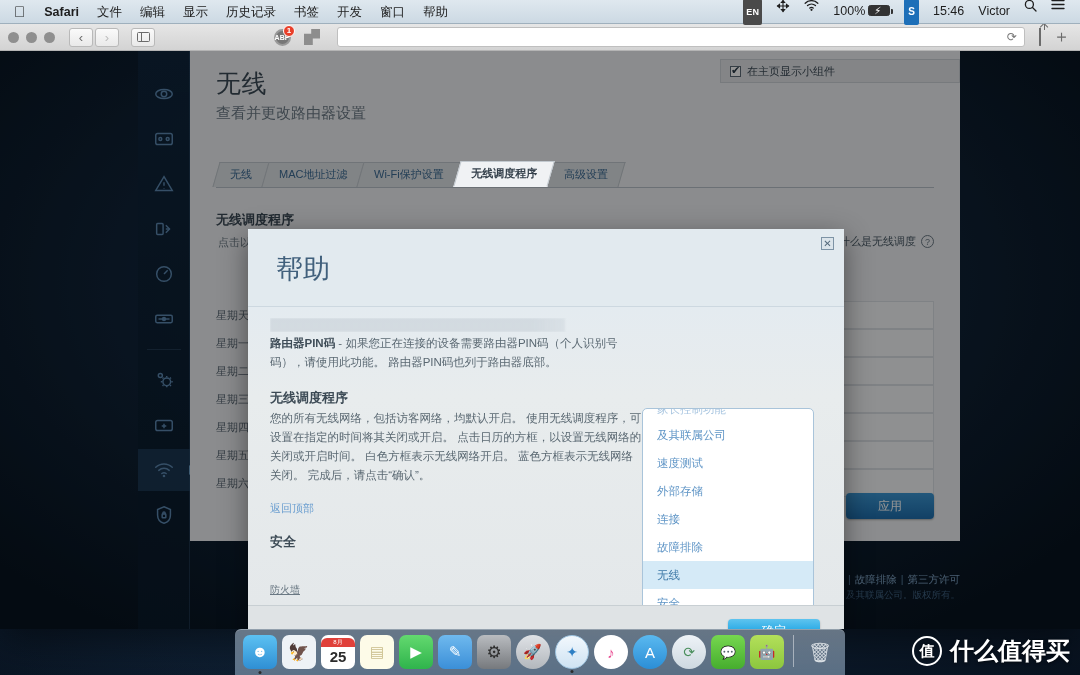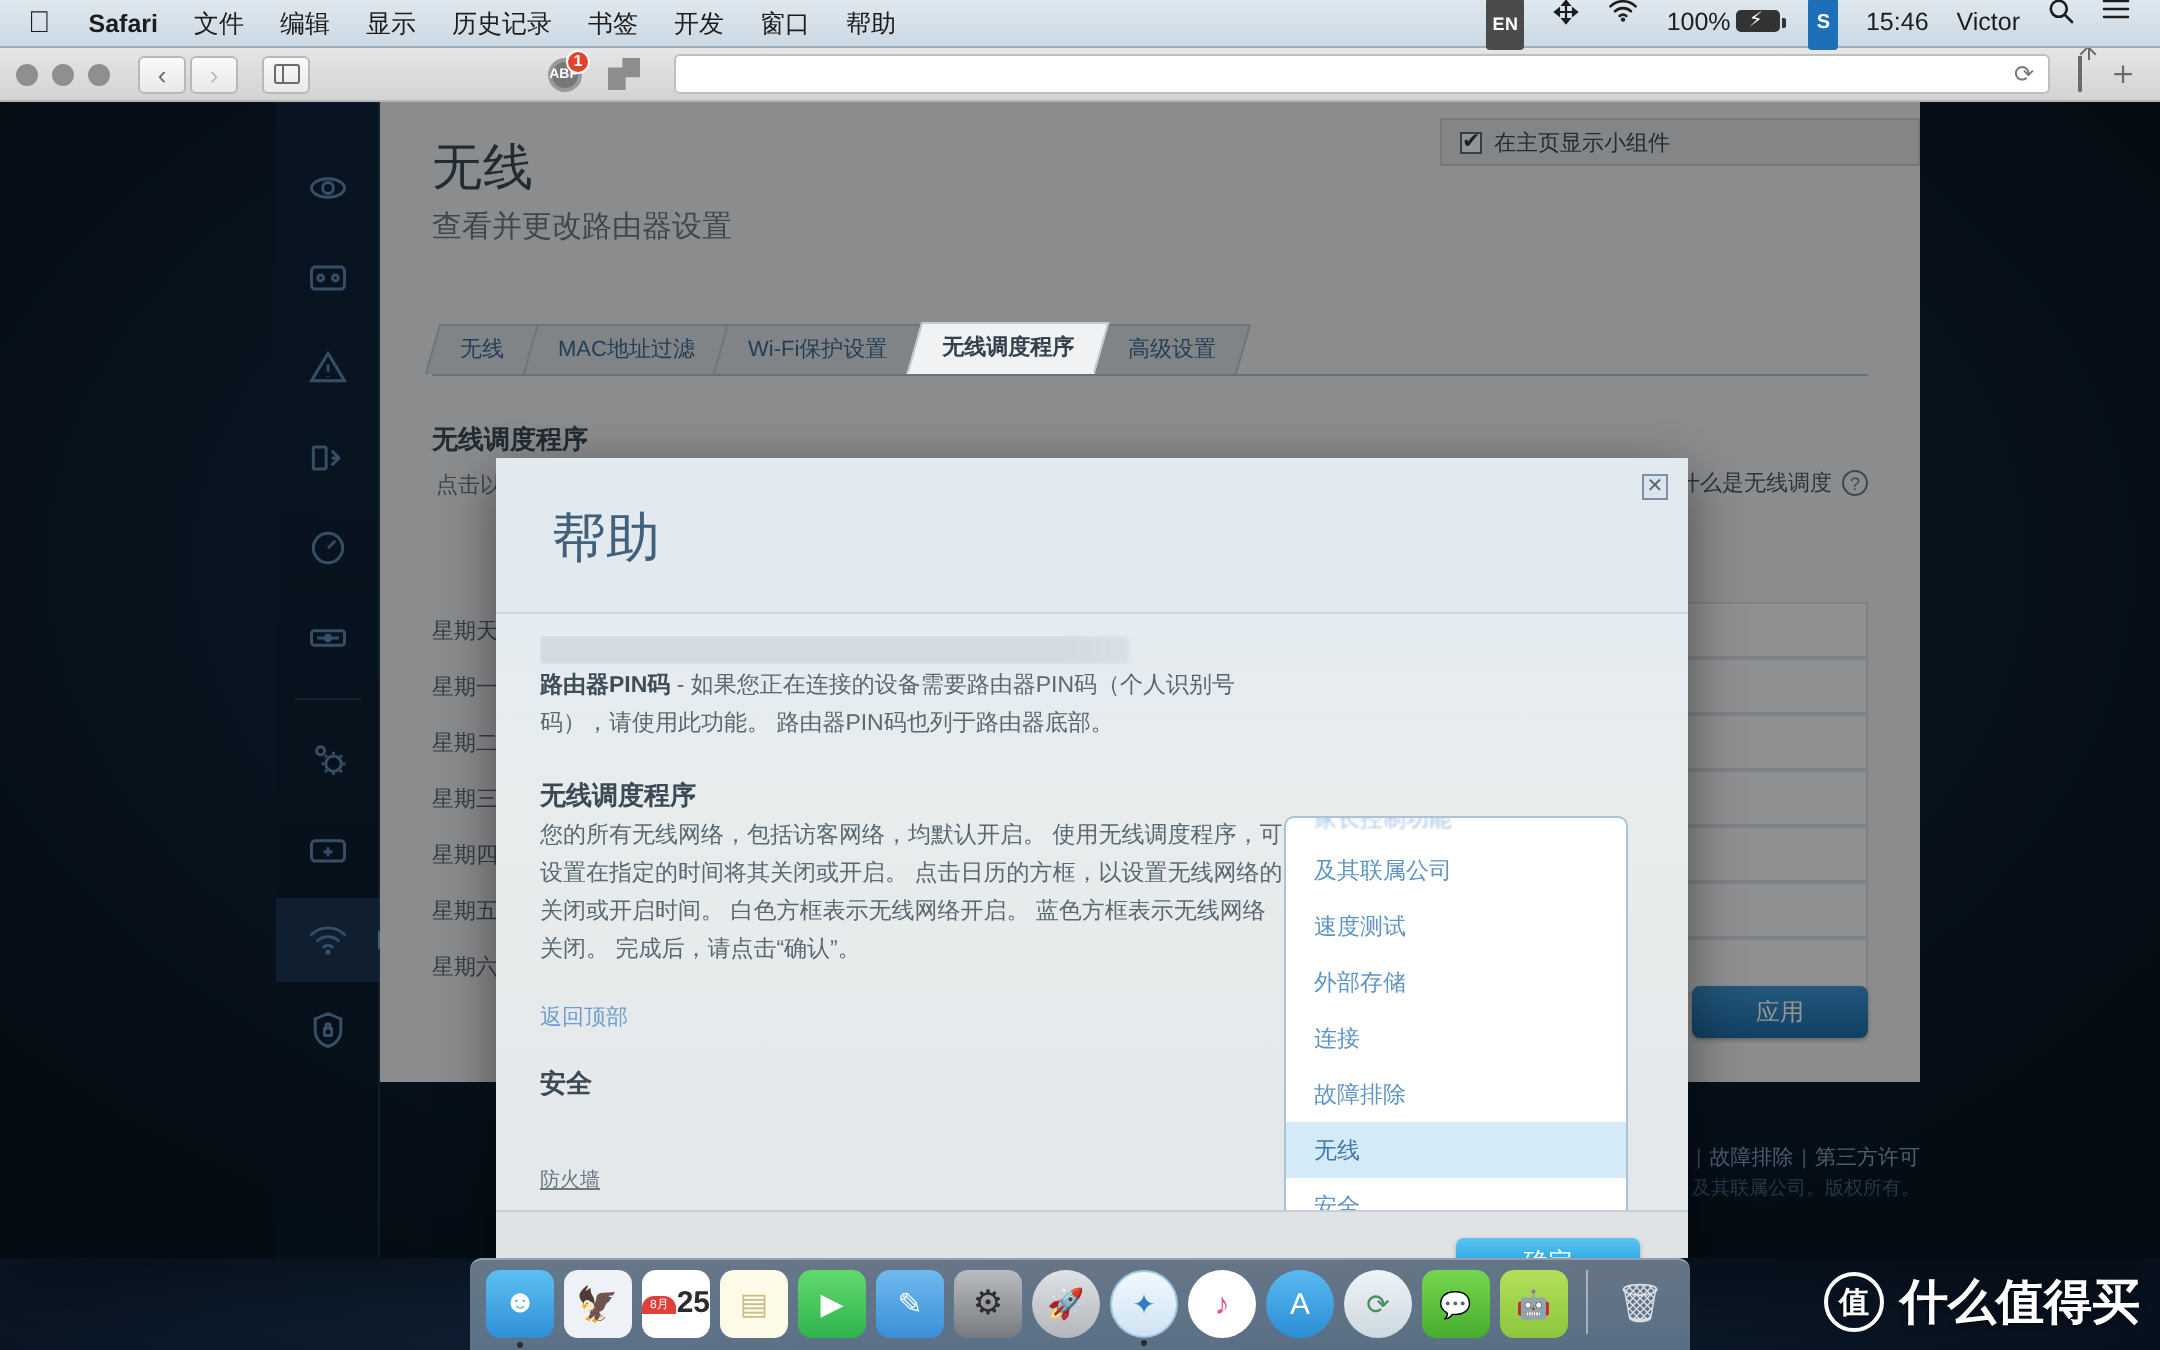--- a/index.html
+++ b/index.html
@@ -637,21 +637,21 @@
 </div>
 
 <div id="dock">
   <div class="dock-ic" style="background:linear-gradient(180deg,#5cc1f2,#2f8fd4)">
       <span style="color:#fff;font-size:16px;">☻</span>
       <span class="dot"></span>
     </div>
   <div class="dock-ic" style="background:#eef2f6">
       <span style="font-size:17px;">🦅</span>
     </div>
-  <div class="dock-ic" style="background:#fff;justify-content:flex-end;">
+  <div class="dock-ic" style="background:#fff;flex-direction:column;">
       <span style="background:#e0403a;color:#fff;font-size:6px;width:100%;text-align:center;border-radius:6px 6px 0 0;">8月</span>
       <span style="color:#2b2b2b;font-size:15px;font-weight:bold;line-height:20px;">25</span>
     </div>
   <div class="dock-ic" style="background:#fdfbe8;">
       <span style="color:#c9bd8a;font-size:15px;">▤</span>
     </div>
   <div class="dock-ic" style="background:linear-gradient(180deg,#63d96f,#2fb44c)">
       <span style="color:#fff;font-size:15px;">▶</span>
     </div>
   <div class="dock-ic" style="background:linear-gradient(180deg,#6fb9ee,#3b8fd8)">

